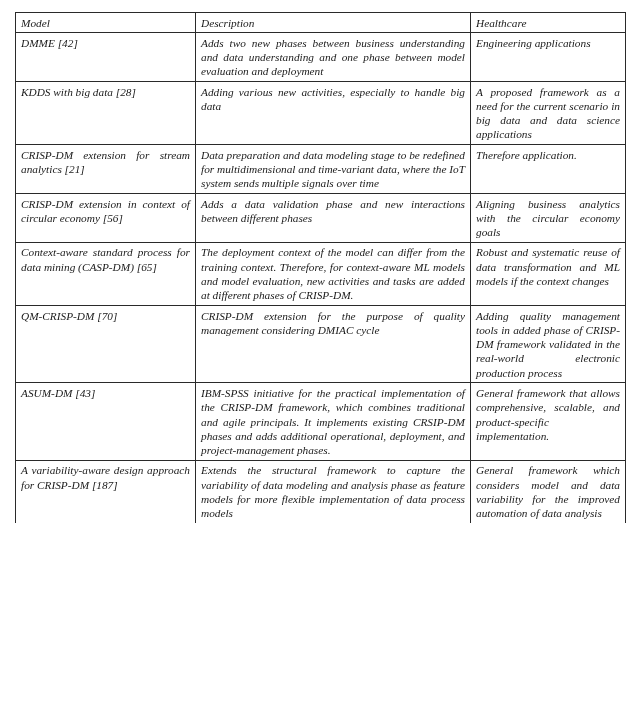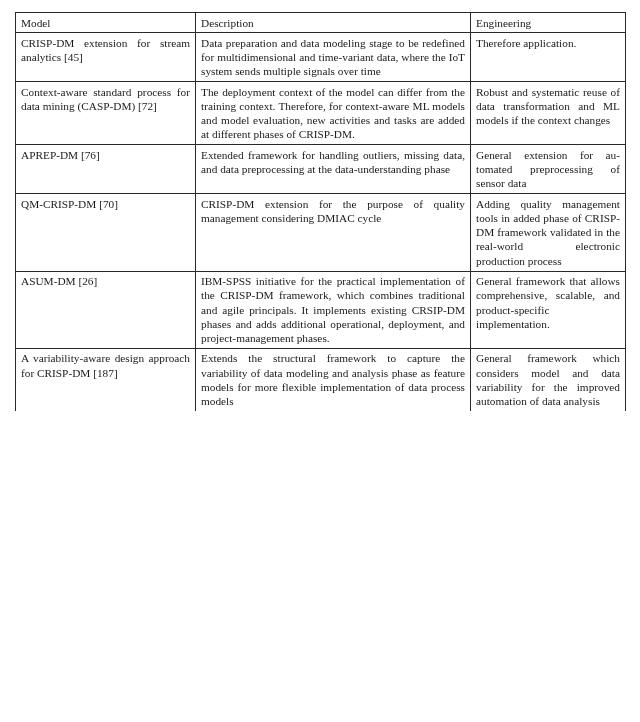--- a/index.html
+++ b/index.html
@@ -12,20 +12,21 @@
     height: 722px;
     overflow: hidden;
     font-family: "Liberation Serif", "DejaVu Serif", serif;
     color: #1a1a1a;
   }
   #table-wrap {
     position: absolute;
     left: 15px;
     top: 12px;
     width: 610px;
+    font-style: italic;
   }
   table.paper-table {
     border-collapse: collapse;
     width: 610px;
     table-layout: fixed;
     font-size: 11.3px;
     line-height: 1.265;
   }
   table.paper-table col.c-model { width: 180px; }
   table.paper-table col.c-desc  { width: 275px; }
@@ -61,44 +62,54 @@
   <table class="paper-table">
     <colgroup>
       <col class="c-model">
       <col class="c-desc">
       <col class="c-app">
     </colgroup>
     <tbody id="table-body">
         <tr class="header-row">
           <td>Model</td>
           <td>Description</td>
-          <td>Engineering</td>
+          <td>Healthcare</td>
         </tr>
         <tr>
-          <td class="cell-model">CRISP-DM extension for stream analytics [45]</td>
+          <td class="cell-model">DMME [42]</td>
+          <td class="cell-description">Adds two new phases between business un­derstanding and data understanding and one phase between model evaluation and deployment</td>
+          <td class="cell-app">Engineering applications</td>
+        </tr>
+        <tr>
+          <td class="cell-model">KDDS with big data [28]</td>
+          <td class="cell-description">Adding various new activities, especially to handle big data</td>
+          <td class="cell-app">A proposed framework as a need for the current sce­nario in big data and data science applications</td>
+        </tr>
+        <tr>
+          <td class="cell-model">CRISP-DM extension for stream analytics [21]</td>
           <td class="cell-description">Data preparation and data modeling stage to be redefined for multidimensional and time-variant data, where the IoT system sends multiple signals over time</td>
           <td class="cell-app">Therefore application.</td>
         </tr>
         <tr>
-          <td class="cell-model">Context-aware standard process for data mining (CASP-DM) [72]</td>
+          <td class="cell-model">CRISP-DM extension in context of circular econ­omy [56]</td>
+          <td class="cell-description">Adds a data validation phase and new in­teractions between different phases</td>
+          <td class="cell-app">Aligning business analyt­ics with the circular econ­omy goals</td>
+        </tr>
+        <tr>
+          <td class="cell-model">Context-aware standard process for data mining (CASP-DM) [65]</td>
           <td class="cell-description">The deployment context of the model can differ from the training context. Therefore, for context-aware ML models and model evaluation, new activities and tasks are added at different phases of CRISP-DM.</td>
           <td class="cell-app">Robust and systematic reuse of data transforma­tion and ML models if the context changes</td>
-        </tr>
-        <tr>
-          <td class="cell-model">APREP-DM [76]</td>
-          <td class="cell-description">Extended framework for handling outliers, missing data, and data preprocessing at the data-understanding phase</td>
-          <td class="cell-app">General extension for au­tomated preprocessing of sensor data</td>
         </tr>
         <tr>
           <td class="cell-model">QM-CRISP-DM [70]</td>
           <td class="cell-description">CRISP-DM extension for the purpose of quality management considering DMIAC cycle</td>
           <td class="cell-app">Adding quality manage­ment tools in added phase of CRISP-DM framework validated in the real-world electronic production pro­cess</td>
         </tr>
         <tr>
-          <td class="cell-model">ASUM-DM [26]</td>
+          <td class="cell-model">ASUM-DM [43]</td>
           <td class="cell-description">IBM-SPSS initiative for the practical im­plementation of the CRISP-DM frame­work, which combines traditional and ag­ile principals.  It implements existing CRSIP-DM phases and adds additional operational, deployment, and project-management phases.</td>
           <td class="cell-app">General framework that allows comprehensive, scalable, and product-specific implementation.</td>
         </tr>
         <tr>
           <td class="cell-model">A variability-aware design approach for CRISP-DM [187]</td>
           <td class="cell-description">Extends the structural framework to cap­ture the variability of data modeling and analysis phase as feature models for more flexible implementation of data process models</td>
           <td class="cell-app">General framework which considers model and data variability for the im­proved automation of data analysis</td>
         </tr>
       </tbody>
   </table>

